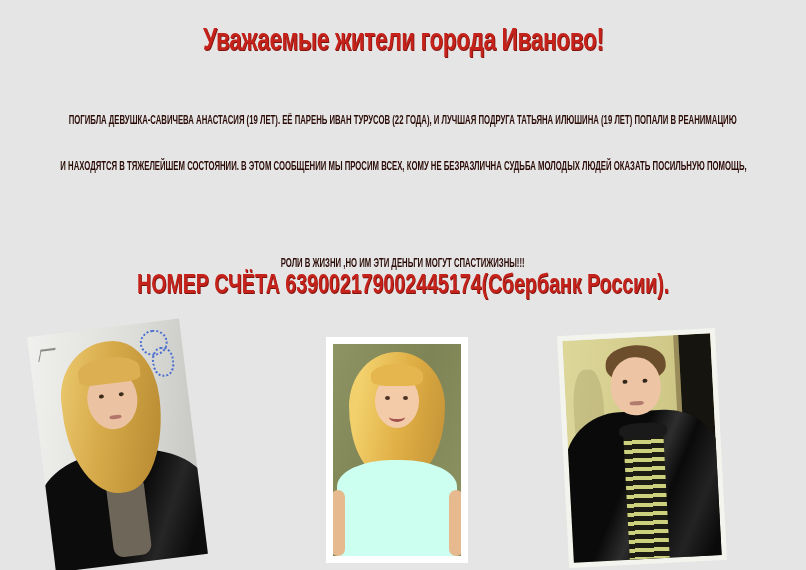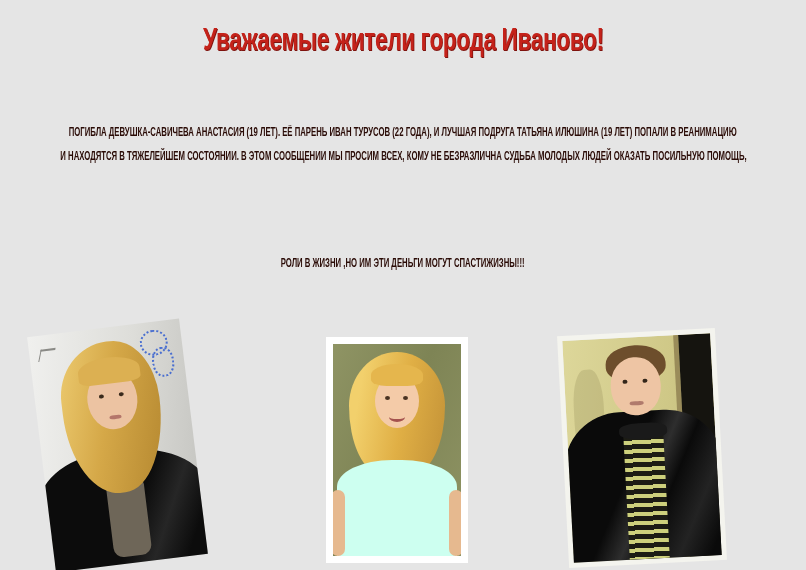--- a/index.html
+++ b/index.html
@@ -105,30 +105,33 @@
 </style>
 </head>
 <body>
 
 <div class="poster">
 
   <div class="row" style="top:22px">
     <div class="title">Уважаемые жители города Иваново!</div>
   </div>
 
-  <div class="row" style="top:125px">
+  <div class="row" style="top:113px">
       <div class="body-line">ПОГИБЛА ДЕВУШКА-САВИЧЕВА АНАСТАСИЯ (19 ЛЕТ). ЕЁ ПАРЕНЬ ИВАН ТУРУСОВ (22 ГОДА), И ЛУЧШАЯ ПОДРУГА ТАТЬЯНА ИЛЮШИНА (19 ЛЕТ) ПОПАЛИ В РЕАНИМАЦИЮ</div>
     </div>
-  <div class="row" style="top:149px">
+  <div class="row" style="top:159px">
       <div class="body-line">И НАХОДЯТСЯ В ТЯЖЕЛЕЙШЕМ СОСТОЯНИИ. В ЭТОМ СООБЩЕНИИ МЫ ПРОСИМ ВСЕХ, КОМУ НЕ БЕЗРАЗЛИЧНА СУДЬБА МОЛОДЫХ ЛЮДЕЙ ОКАЗАТЬ ПОСИЛЬНУЮ ПОМОЩЬ,</div>
     </div>
   <div class="row" style="top:256px">
       <div class="body-line">РОЛИ В ЖИЗНИ ,НО ИМ ЭТИ ДЕНЬГИ МОГУТ СПАСТИЖИЗНЫ!!!</div>
     </div>
 
+  <div class="row" style="top:268px">
+    <div class="headline">НОМЕР СЧЁТА 639002179002445174(Сбербанк России).</div>
+  </div>
 
 
   <div class="photo photo-left">
     <div class="pl-doodle"></div>
     <div class="pl-doodle2"></div>
     <div class="pl-mark"></div>
     <div class="pl-jacket"></div>
     <div class="pl-top"></div>
     <div class="pl-hair"></div>
     <div class="pl-face"></div>

